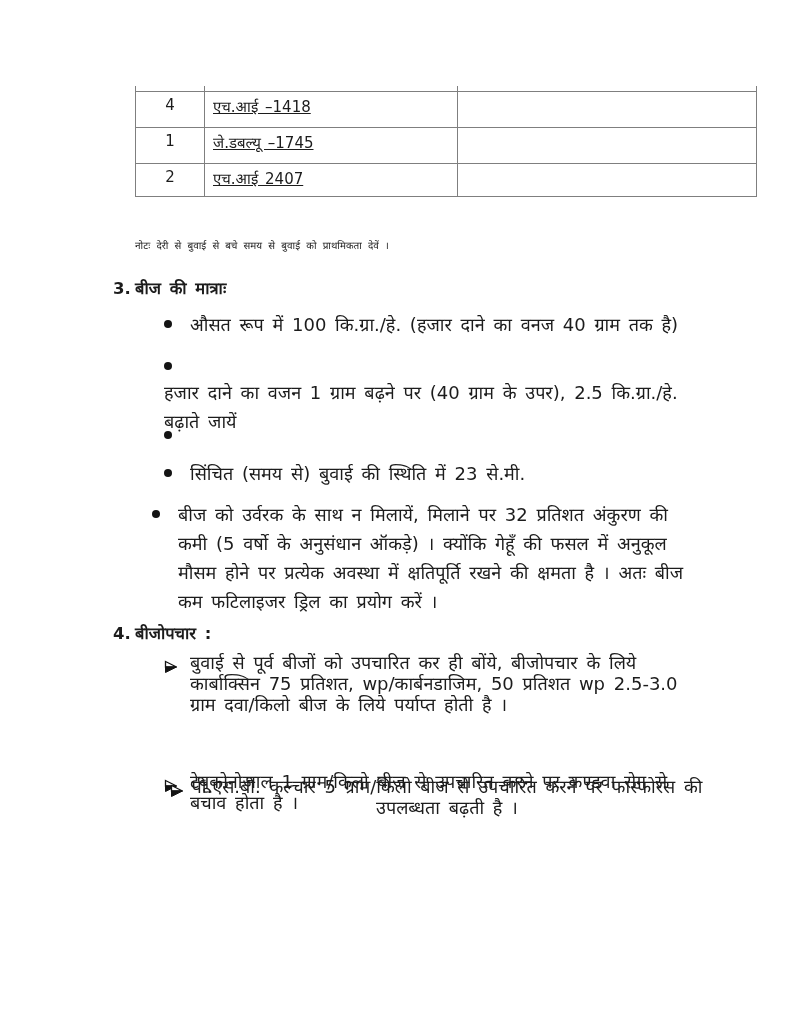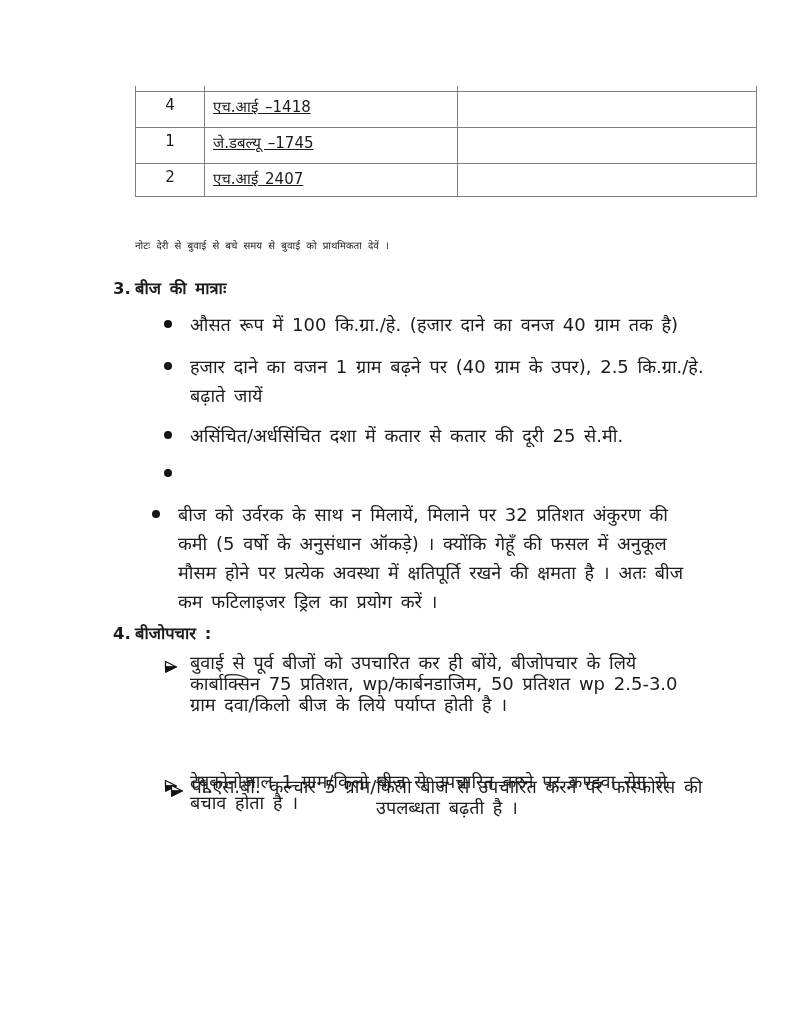--- a/index.html
+++ b/index.html
@@ -70,32 +70,32 @@
 
 <div class="abs heading" style="left:113px;top:276px;">
   <span class="num">3.</span><span>बीज की मात्राः</span>
 </div>
 
 <div class="abs bullet-item" style="left:164px;top:310px;">
   <span class="marker"><span class="disc"></span></span>
   <p>औसत रूप में 100 कि.ग्रा./हे. (हजार दाने का वनज 40 ग्राम तक है)</p>
 </div>
 
-<div class="abs bullet-item" style="left:164px;top:352px;">
+<div class="abs bullet-item" style="left:164px;top:352px;flex-direction:column;">
   <span class="marker"><span class="disc"></span></span>
   <p>हजार दाने का वजन 1 ग्राम बढ़ने पर (40 ग्राम के उपर), 2.5 कि.ग्रा./हे. बढ़ाते जायें</p>
 </div>
 
 <div class="abs bullet-item" style="left:164px;top:421px;">
   <span class="marker"><span class="disc"></span></span>
-  <p>असिंचित/अर्धसिंचित दशा में कतार से कतार की दूरी 25 से.मी.</p>
 </div>
 
 <div class="abs bullet-item" style="left:164px;top:459px;">
   <span class="marker"><span class="disc"></span></span>
+  <p>सिंचित (समय से) बुवाई की स्थिति में 23 से.मी.</p>
 </div>
 
 <div class="abs bullet-item" style="left:152px;top:500px;">
   <span class="marker"><span class="disc"></span></span>
   <p>बीज को उर्वरक के साथ न मिलायें, मिलाने पर 32 प्रतिशत अंकुरण की कमी (5 वर्षो के अनुसंधान ऑकड़े) । क्योंकि गेहूँ की फसल में अनुकूल मौसम होने पर प्रत्येक अवस्था में क्षतिपूर्ति रखने की क्षमता है । अतः बीज कम फटिलाइजर ड्रिल का प्रयोग करें ।</p>
 </div>
 
 <div class="abs heading" style="left:113px;top:621px;">
   <span class="num">4.</span><span>बीजोपचार :</span>
 </div>

